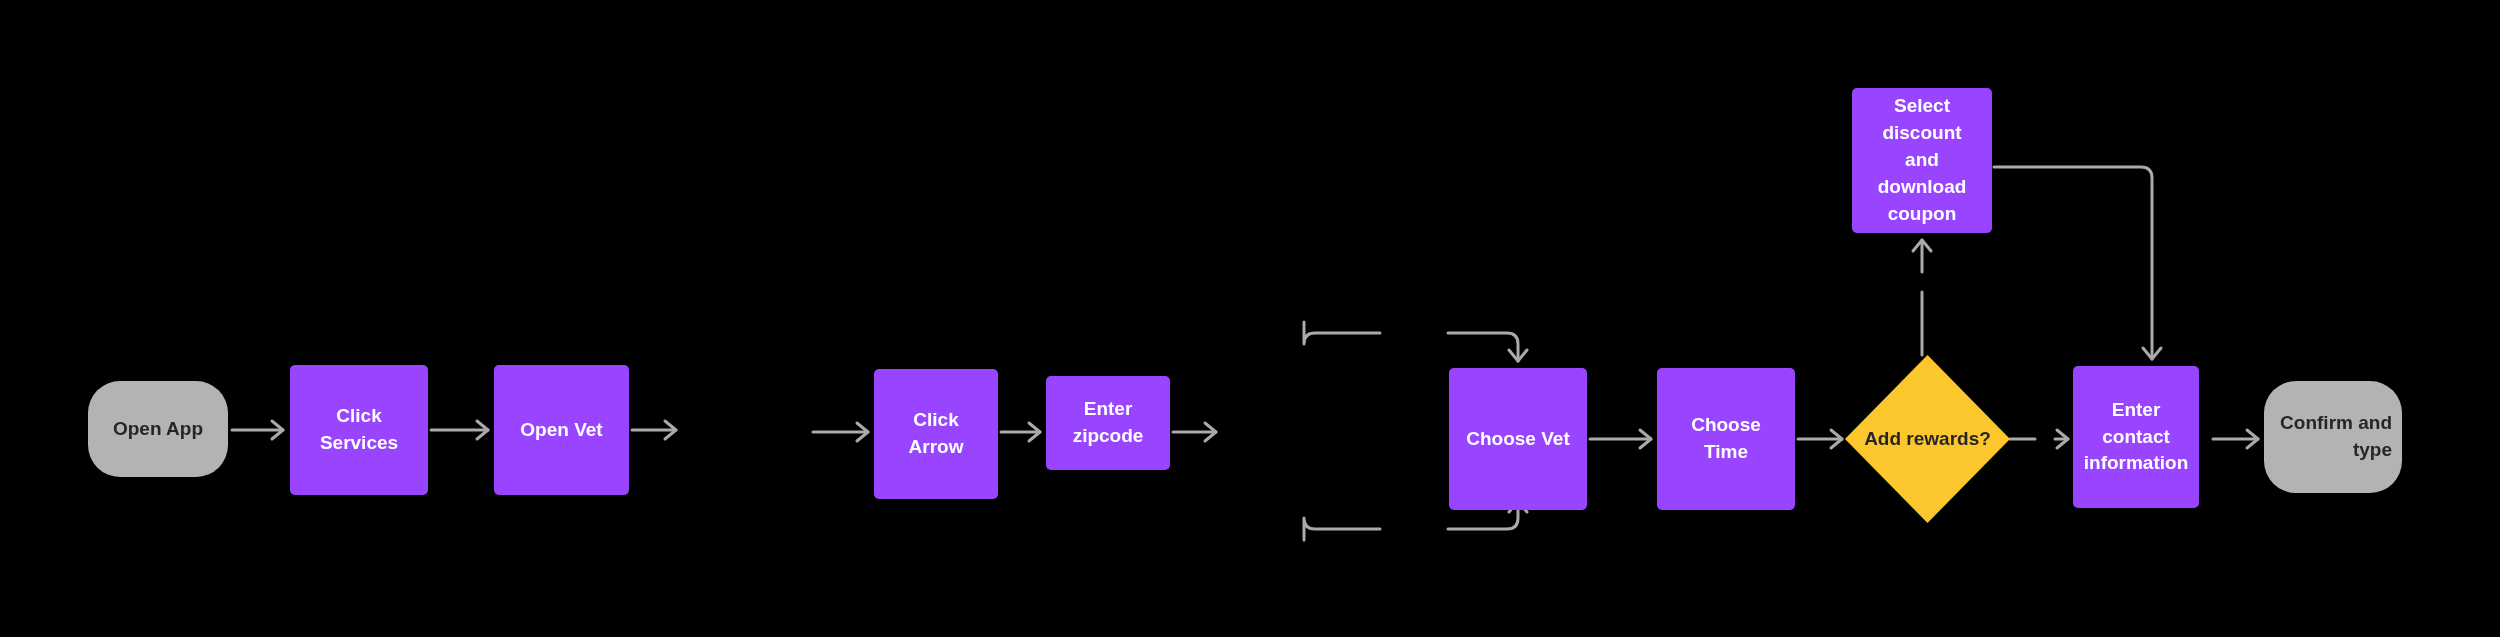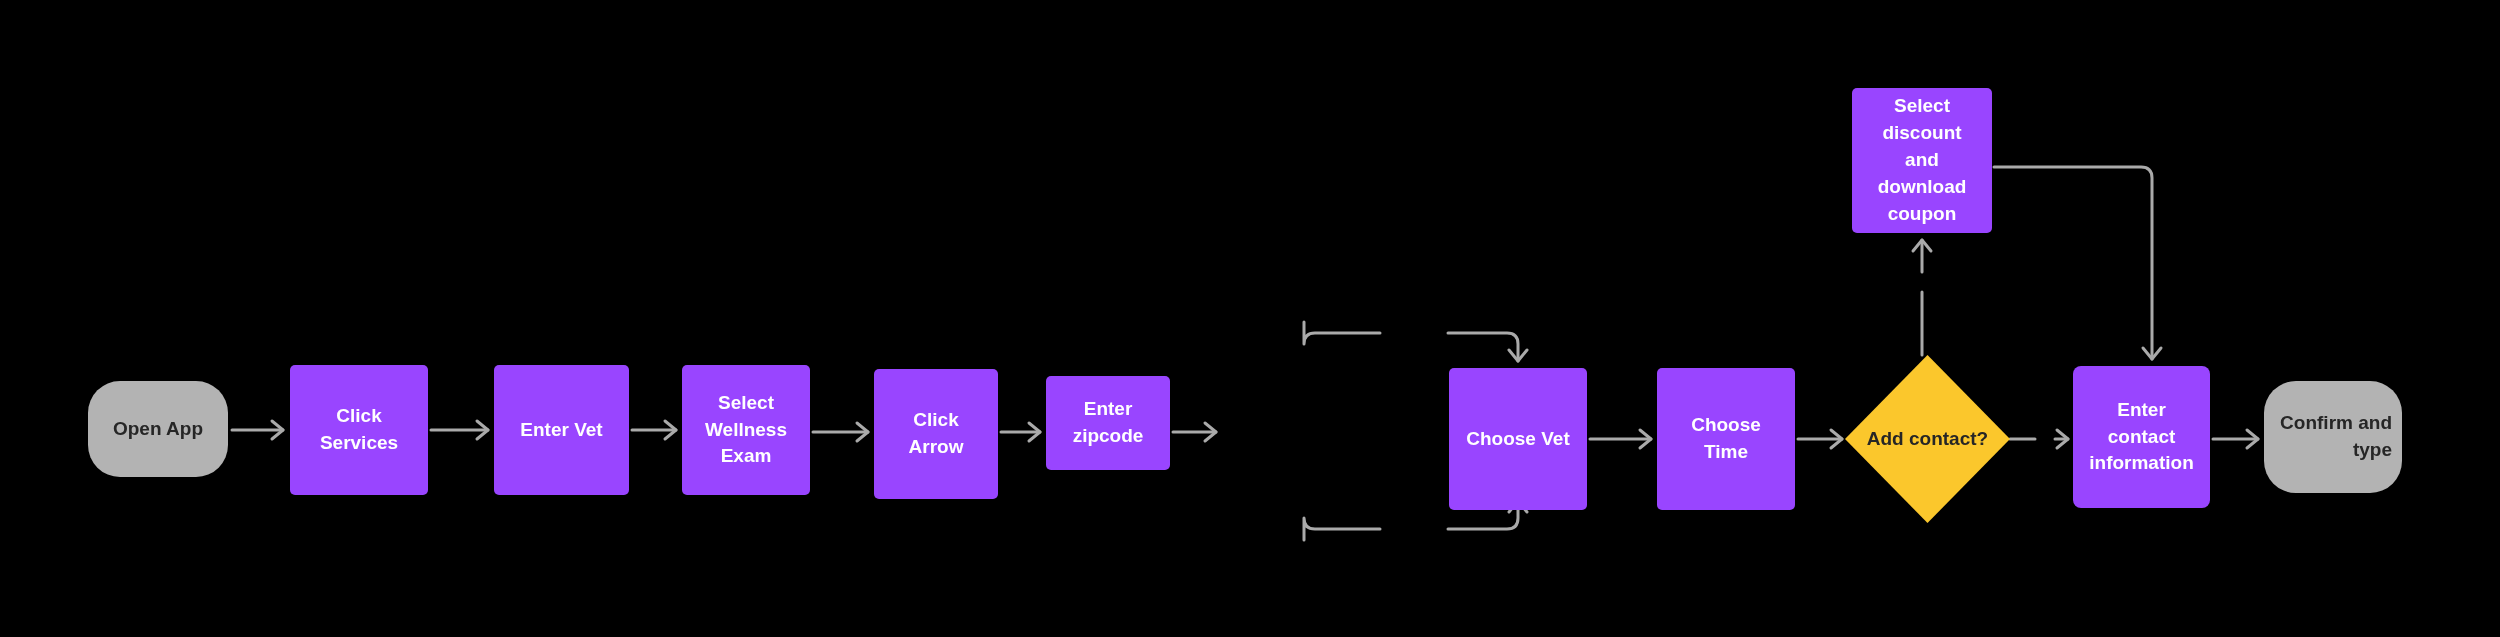--- a/index.html
+++ b/index.html
@@ -139,26 +139,23 @@
 
   <div class="node terminator" style="left:88px;top:381px;width:140px;height:96px;">
     <span>Open App</span>
   </div>
 
   <div class="node process" style="left:290px;top:365px;width:138px;height:130px;">
     <span>Click Services</span>
   </div>
 
   <div class="node process" style="left:494px;top:365px;width:135px;height:130px;">
-    <span>Enter Vet</span>
+    <span>Open Vet</span>
   </div>
 
-  <div class="node process" style="left:682px;top:365px;width:128px;height:130px;">
-    <span>Select Wellness Exam</span>
-  </div>
 
   <div class="node process" style="left:874px;top:369px;width:124px;height:130px;">
     <span>Click Arrow</span>
   </div>
 
   <div class="node process" style="left:1046px;top:376px;width:124px;height:94px;">
     <span>Enter zipcode</span>
   </div>
 
 
@@ -167,28 +164,28 @@
   </div>
 
   <div class="node process" style="left:1657px;top:368px;width:138px;height:142px;">
     <span>Choose Time</span>
   </div>
 
   <div class="decision-wrap" style="left:1845px;top:355px;width:165px;height:168px;">
     <svg class="decision-shape" viewBox="0 0 165 168" preserveAspectRatio="none" xmlns="http://www.w3.org/2000/svg">
       <polygon points="82.5,0 165,84 82.5,168 0,84" fill="#fbc72c"></polygon>
     </svg>
-    <div class="decision-label">Add contact?</div>
+    <div class="decision-label">Add rewards?</div>
   </div>
 
   <div class="node process" style="left:1852px;top:88px;width:140px;height:145px;">
     <span>Select discount and download coupon</span>
   </div>
 
-  <div class="node process" style="left:2073px;top:366px;width:137px;height:142px;border-radius:8px;">
+  <div class="node process" style="left:2073px;top:366px;width:126px;height:142px;">
     <span>Enter contact information</span>
   </div>
 
   <div class="node terminator" style="left:2264px;top:381px;width:138px;height:112px;">
     <span>Confirm and type</span>
   </div>
 
 </div>
 
 </body></html>

